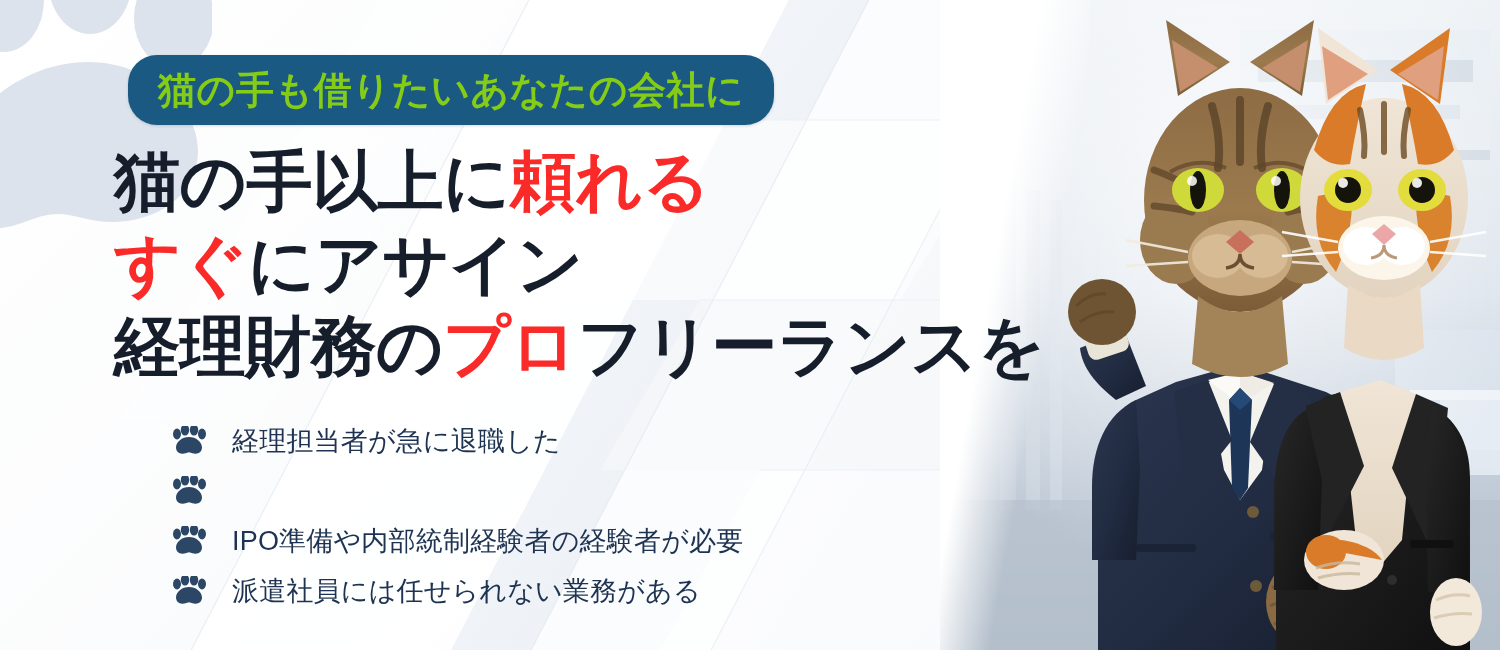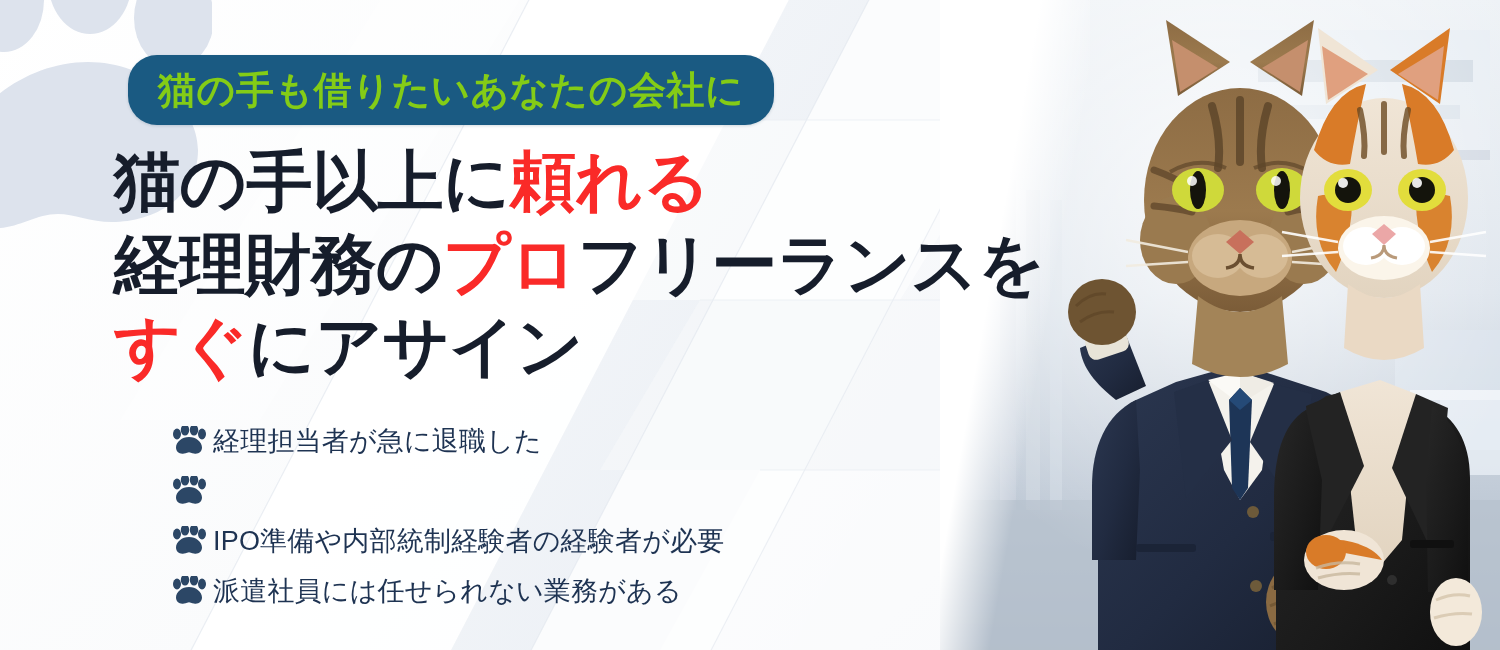--- a/index.html
+++ b/index.html
@@ -72,21 +72,21 @@
 
   
   .bullets {
     position:absolute;
     left:172px; top:422px;
     display:flex; flex-direction:column;
     gap:12px;
   }
   .bullet {
     display:flex; align-items:center;
-    gap:7px;
+    gap:26px;
     height:38px;
   }
   .paw-icon { width:34px; height:30px; flex:0 0 34px; }
   .paw-icon svg { width:100%; height:100%; display:block; }
   .bullet-text {
     font-size:27px;
     color:#1e3352;
     font-weight:500;
     white-space:nowrap;
     letter-spacing:0.2px;
@@ -339,24 +339,24 @@
 
   <div class="badge">
     <span>猫の手も借りたいあなたの会社に</span>
   </div>
 
   <div class="headline">
     <div class="line">
       <span>猫の手以上に</span><span class="hl-accent">頼れる</span>
     </div>
     <div class="line">
+      <span class="hl-accent">すぐ</span><span>にアサイン</span>
+    </div>
+    <div class="line">
       <span>経理財務の</span><span class="hl-accent">プロ</span><span>フリーランスを</span>
-    </div>
-    <div class="line">
-      <span class="hl-accent">すぐ</span><span>にアサイン</span>
     </div>
   </div>
 
   <div class="bullets">
 
     <div class="bullet">
       <span class="paw-icon">
         <svg viewBox="0 0 34 30">
           <ellipse cx="5" cy="8" rx="4.0" ry="5.4" fill="#2c4766"></ellipse>
           <ellipse cx="13" cy="4" rx="4.2" ry="5.6" fill="#2c4766"></ellipse>

